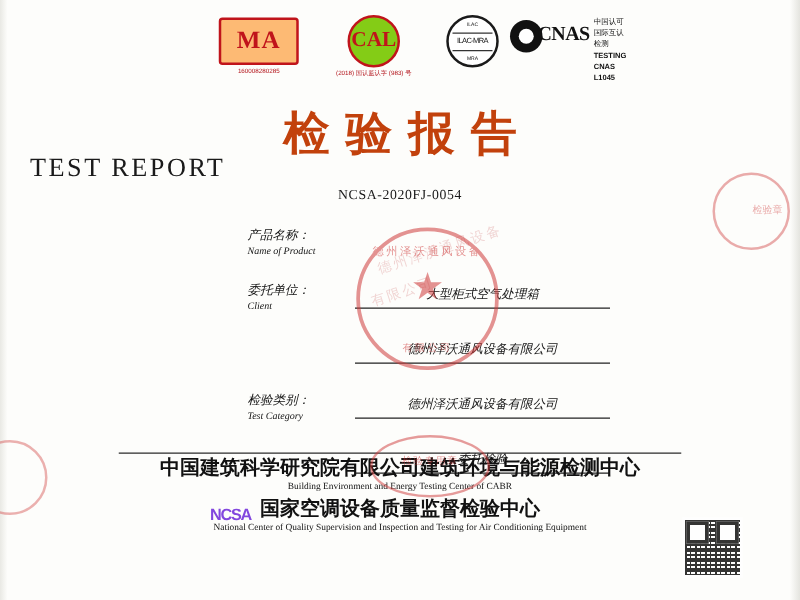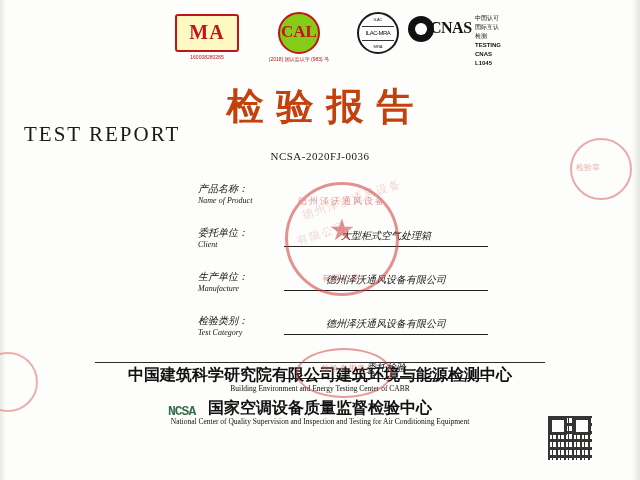--- a/index.html
+++ b/index.html
@@ -65,21 +65,21 @@
     margin: 2px auto 0;
     border: 2px solid #c0141b;
     border-radius: 3px;
     color: #c0141b;
     font-family: "Liberation Serif", serif;
     font-weight: bold;
     font-size: 20px;
     line-height: 32px;
     letter-spacing: 1px;
     position: relative;
-    background: #fef9c3;
+    background: #fdba74;
   }
   .ma-caption { color: #b3131a; font-size: 5px; }
 
   
   .logo-cal { left: 88px; width: 92px; }
   .cal-circle {
     width: 38px; height: 38px;
     margin: 0 auto;
     border: 2px solid #c0141b;
     border-radius: 50%;
@@ -358,21 +358,21 @@
     top: 138px;
     width: 58px;
     height: 58px;
     opacity: 0.42;
     overflow: hidden;
   }
   .seal-edge .inner {
     position: absolute;
     left: 4px; top: 22px;
     width: 50px;
-    text-align: left;
+    text-align: right;
     color: #cf3b3b;
     font-size: 8px;
     font-family: Liberation Sans, sans-serif;
   }
 
   .seal-left-edge {
     left: -22px;
     top: 352px;
     width: 56px;
     height: 56px;
@@ -400,22 +400,22 @@
     letter-spacing: 2px;
   }
 
   
   .ncsa-mark {
     position: absolute;
     left: 168px;
     top: 404px;
     font-size: 13px;
     font-weight: bold;
-    color: #14532d;
-    font-family: Liberation Mono, monospace;
+    color: #6d28d9;
+    font-family: Liberation Sans, sans-serif;
     opacity: 0.85;
     letter-spacing: -1px;
   }
 
   
   .qr {
     position: absolute;
     right: 46px;
     bottom: 18px;
     width: 44px;
@@ -474,45 +474,41 @@
       <div>中国认可</div>
       <div>国际互认</div>
       <div>检测</div>
       <div class="bold">TESTING</div>
       <div class="bold">CNAS L1045</div>
     </div>
   </div>
 
   <div class="title-cn">检验报告</div>
   <div class="title-en">TEST REPORT</div>
-  <div class="report-no">NCSA-2020FJ-0036</div>
+  <div class="report-no">NCSA-2020FJ-0054</div>
 
   <div class="fields">
 
     <div class="field-row">
       <div class="field-label">
         <span class="cn">产品名称：</span>
         <span class="en">Name of Product</span>
       </div>
       <div class="field-value">大型柜式空气处理箱</div>
     </div>
 
     <div class="field-row">
       <div class="field-label">
         <span class="cn">委托单位：</span>
         <span class="en">Client</span>
       </div>
       <div class="field-value">德州泽沃通风设备有限公司</div>
     </div>
 
     <div class="field-row">
-      <div class="field-label">
-        <span class="cn">生产单位：</span>
-        <span class="en">Manufacture</span>
-      </div>
       <div class="field-value">德州泽沃通风设备有限公司</div>
     </div>
 
     <div class="field-row">
       <div class="field-label">
         <span class="cn">检验类别：</span>
         <span class="en">Test Category</span>
       </div>
       <div class="field-value">委托检验</div>
     </div>

